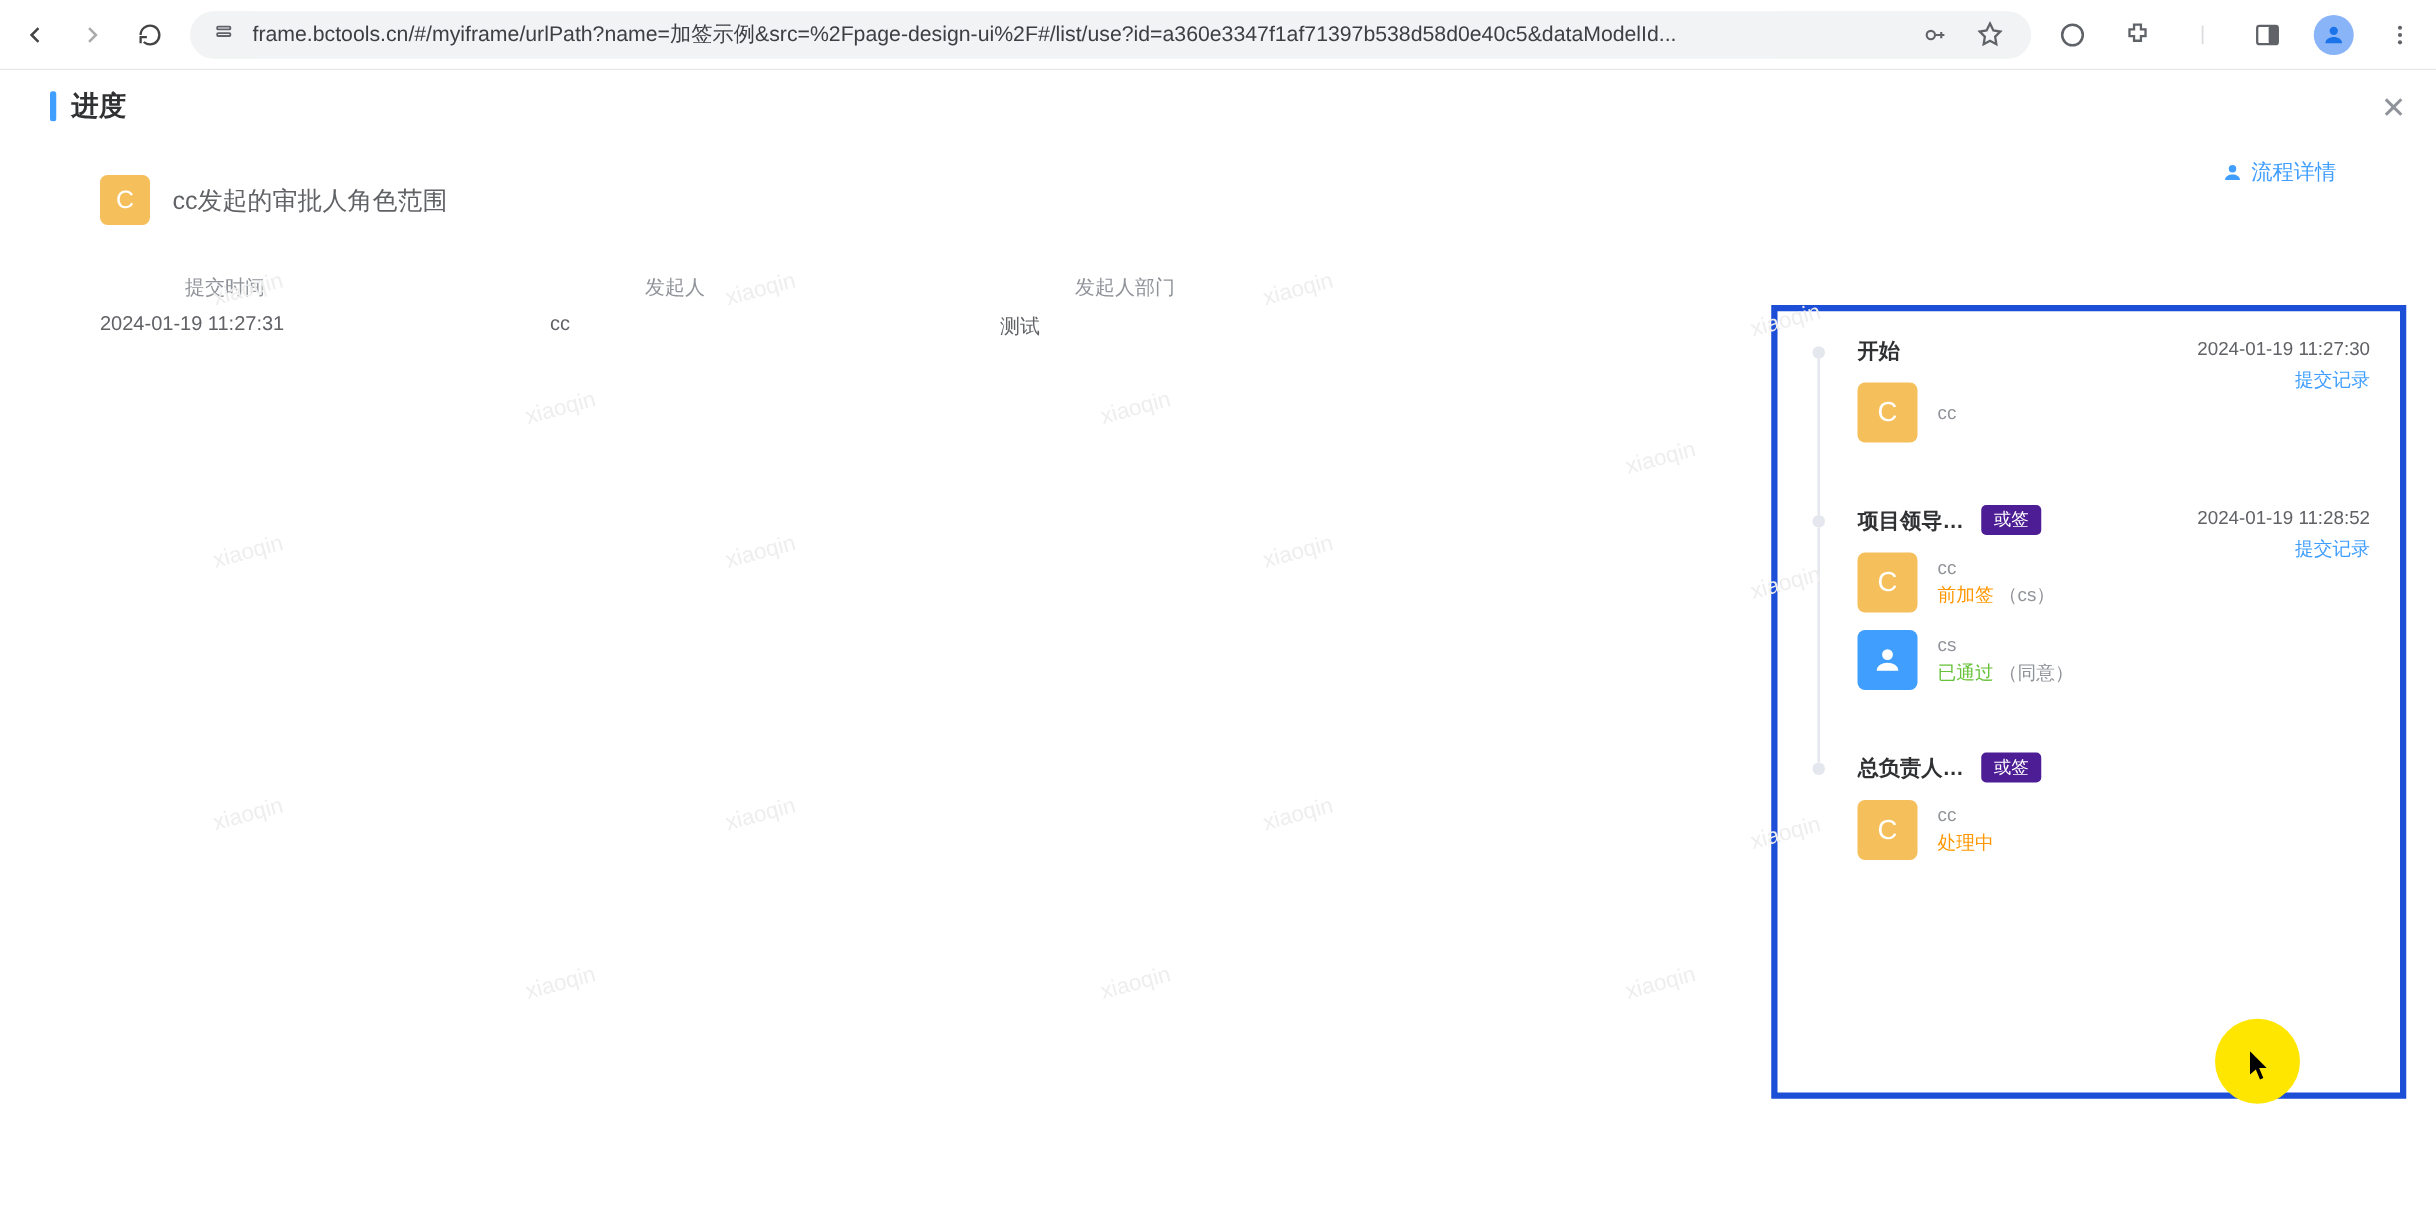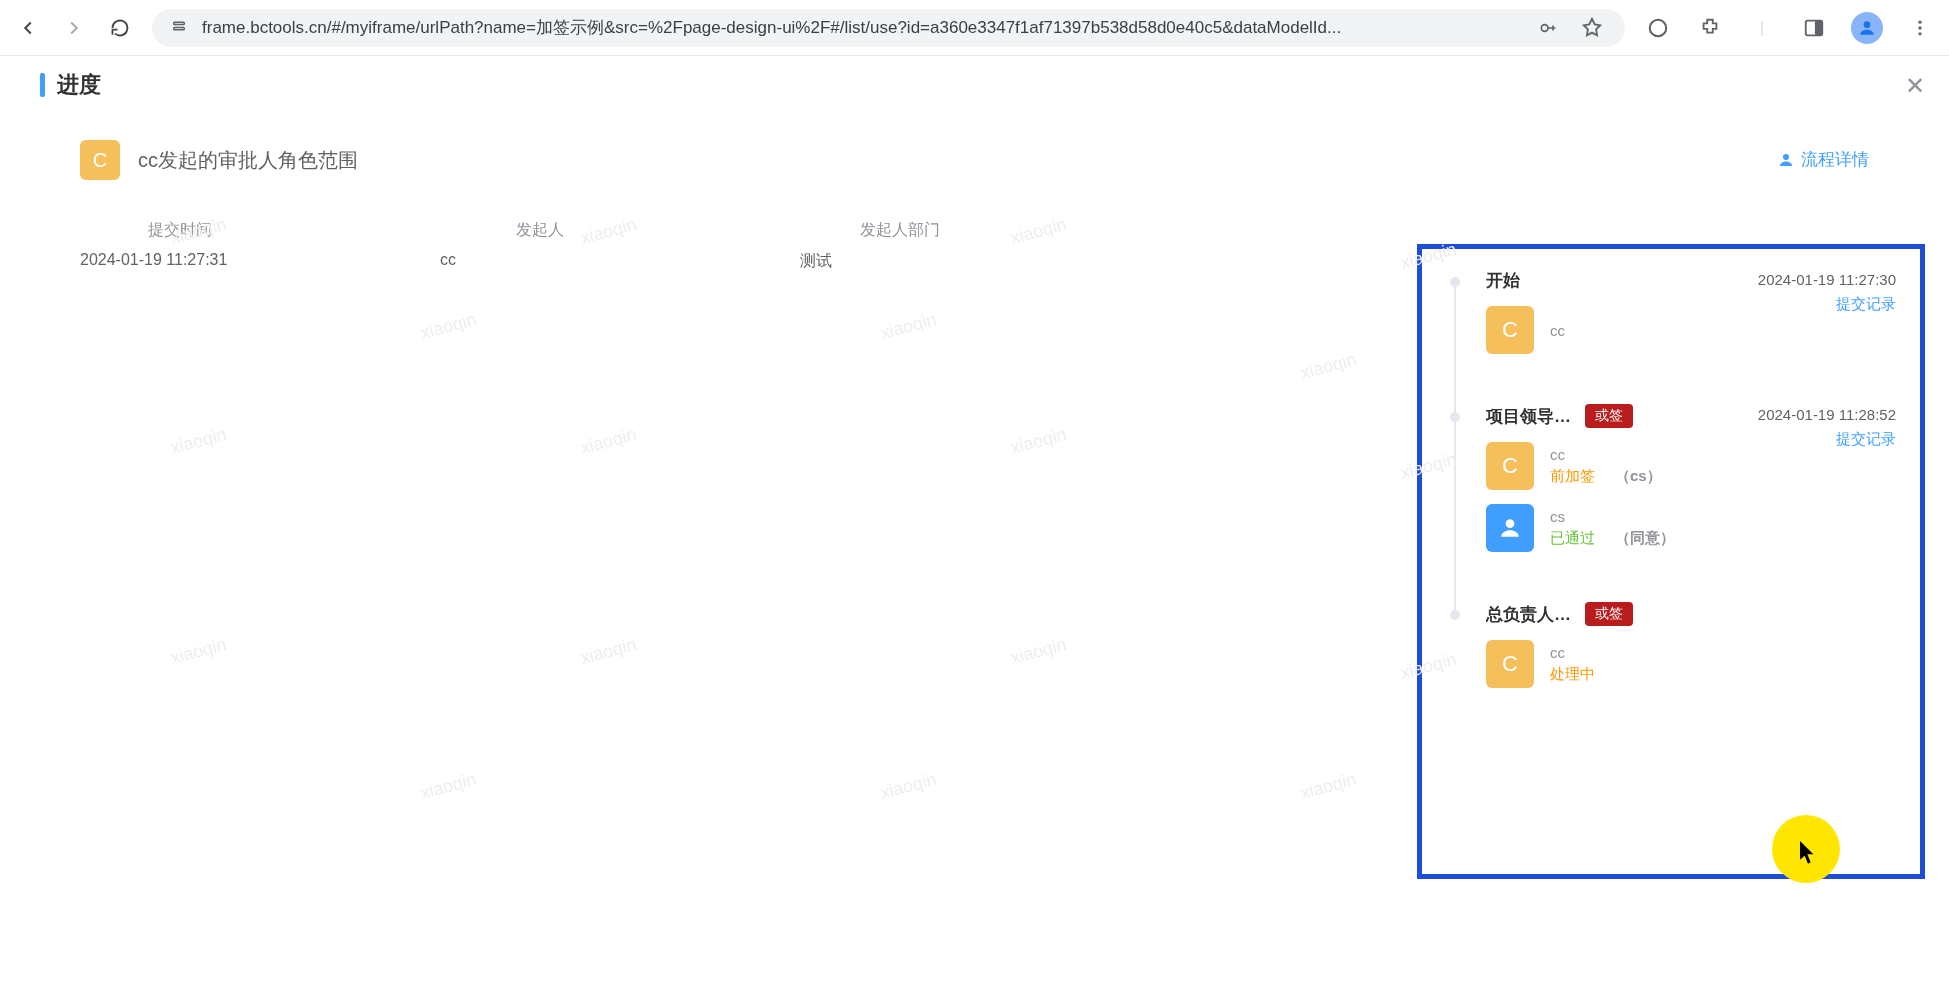--- a/index.html
+++ b/index.html
@@ -30,43 +30,43 @@
     .avatar-yellow { background: #f5c05c; }
     .avatar-blue { background: #409eff; }
     .applicant-name { font-size: 20px; color: #606266; }
 
     .info-grid { display: flex; gap: 160px; }
     .info-item { min-width: 200px; }
     .info-label { font-size: 16px; color: #909399; margin-bottom: 10px; text-align: center; }
     .info-value { font-size: 16px; color: #606266; }
 
     
-    .flow-details-link { position: absolute; right: 80px; top: 70px; display: flex; align-items: center; gap: 6px; color: #409eff; font-size: 17px; cursor: pointer; margin-top: 22px; }
+    .flow-details-link { position: absolute; right: 80px; top: 70px; display: flex; align-items: center; gap: 6px; color: #409eff; font-size: 17px; cursor: pointer; }
 
     
     .timeline-panel { position: absolute; top: 188px; right: 24px; width: 508px; height: 635px; border: 5px solid #1d4ed8; padding: 20px 24px; }
     .timeline { position: relative; }
     .tl-item { position: relative; padding-left: 40px; padding-bottom: 50px; }
     .tl-dot { position: absolute; left: 4px; top: 8px; width: 10px; height: 10px; border-radius: 50%; background: #e4e7ed; }
     .tl-line { position: absolute; left: 8px; top: 18px; bottom: -8px; width: 2px; background: #e4e7ed; }
     .tl-item:last-child .tl-line { display: none; }
     .tl-head { display: flex; align-items: center; gap: 14px; margin-bottom: 14px; }
     .tl-title { font-size: 17px; font-weight: 600; color: #303133; max-width: 90px; white-space: nowrap; overflow: hidden; text-overflow: ellipsis; }
-    .tl-tag { background: #b91c1c; color: #fff; font-size: 14px; padding: 3px 10px; border-radius: 4px; }
+    .tl-tag { background: #4c1d95; color: #fff; font-size: 14px; padding: 3px 10px; border-radius: 4px; }
     .tl-time { position: absolute; right: 0; top: 2px; font-size: 15px; color: #606266; }
     .tl-link { position: absolute; right: 0; top: 26px; font-size: 15px; color: #409eff; cursor: pointer; }
     .tl-actor { display: flex; align-items: center; gap: 16px; margin-bottom: 14px; }
     .tl-actor:last-child { margin-bottom: 0; }
     .tl-actor .avatar-square { min-width: 48px; width: 48px; height: 48px; font-size: 22px; }
     .tl-actor-info { display: flex; flex-direction: column; gap: 4px; }
     .tl-actor-name { font-size: 15px; color: #909399; }
     .tl-actor-status { font-size: 15px; }
     .status-orange { color: #ff9800; font-weight: 500; }
     .status-green { color: #67c23a; font-weight: 500; }
-    .status-note { color: #909399; margin-left: 20px; font-weight: bold; }
+    .status-note { color: #909399; margin-left: 4px; }
 
     
     .cursor-highlight { position: absolute; width: 68px; height: 68px; border-radius: 50%; background: #ffe600; top: 566px; right: 80px; display: flex; align-items: center; justify-content: center; pointer-events: none; }
     .cursor-arrow { font-size: 20px; color: #000; transform: translate(2px, 4px); }
 
     
     .watermark { position: absolute; color: #eee; font-size: 18px; transform: rotate(-15deg); user-select: none; pointer-events: none; z-index: 0; }
   </style>
 </head>
 <body>

